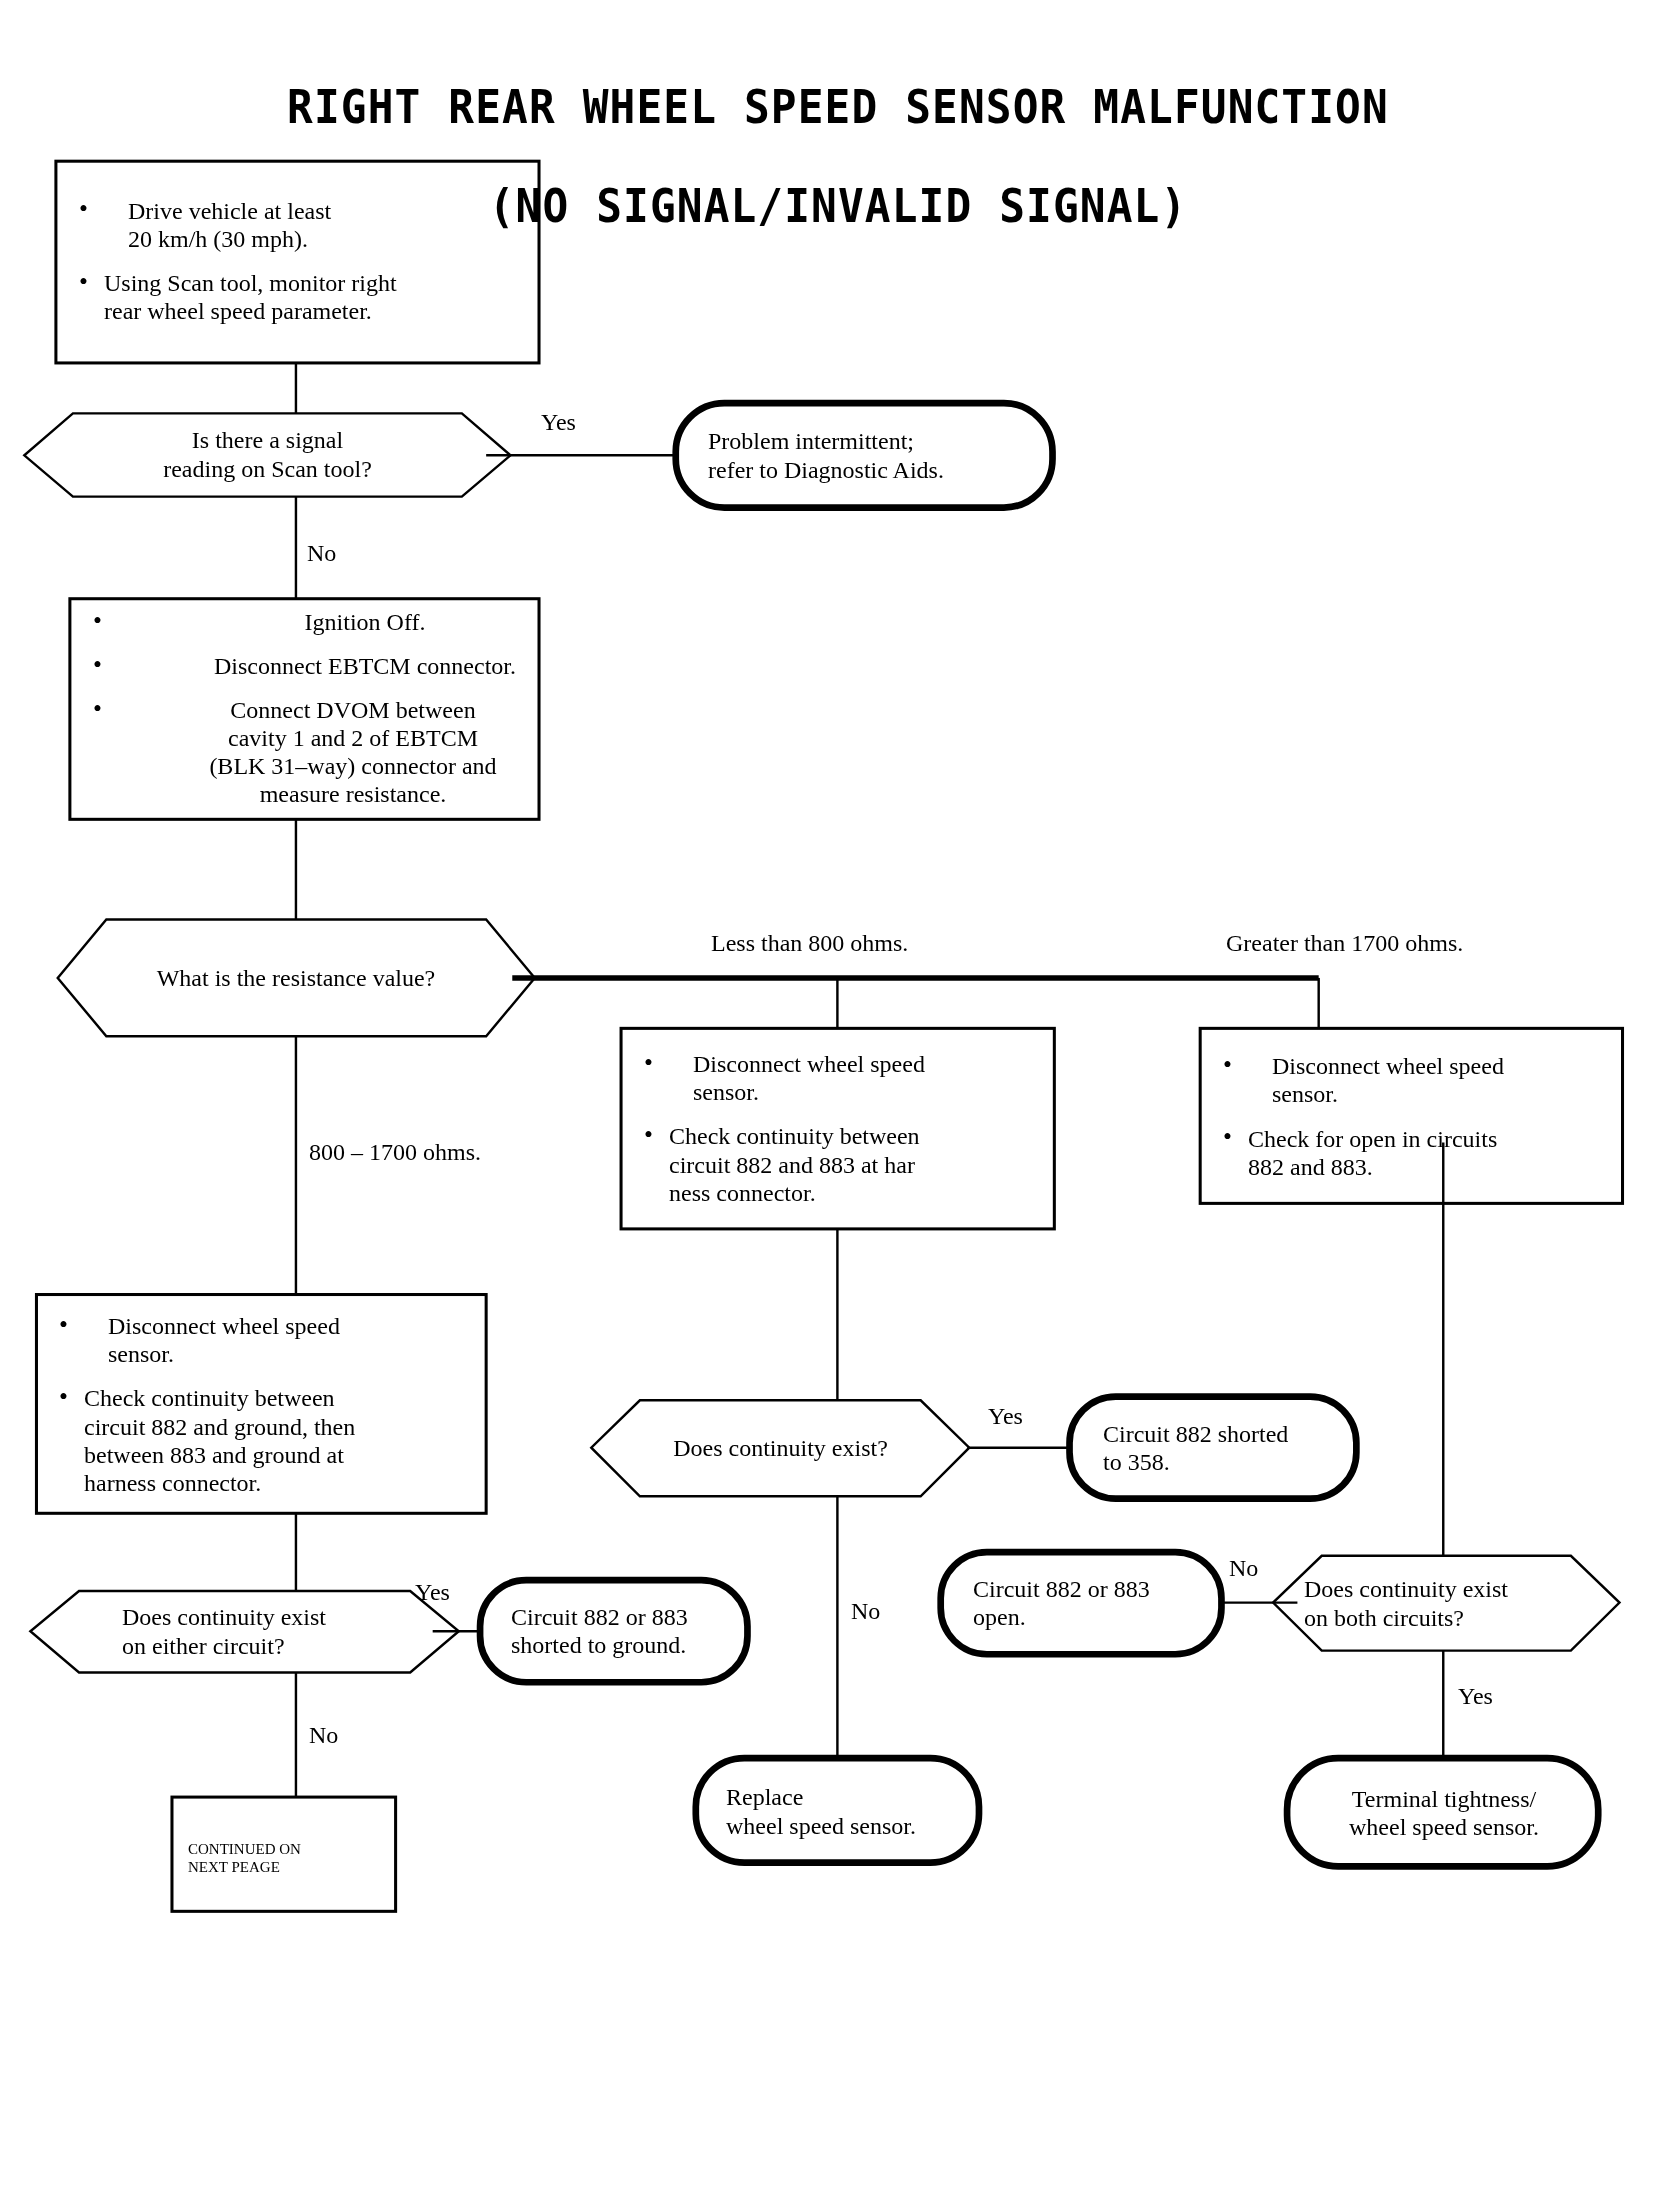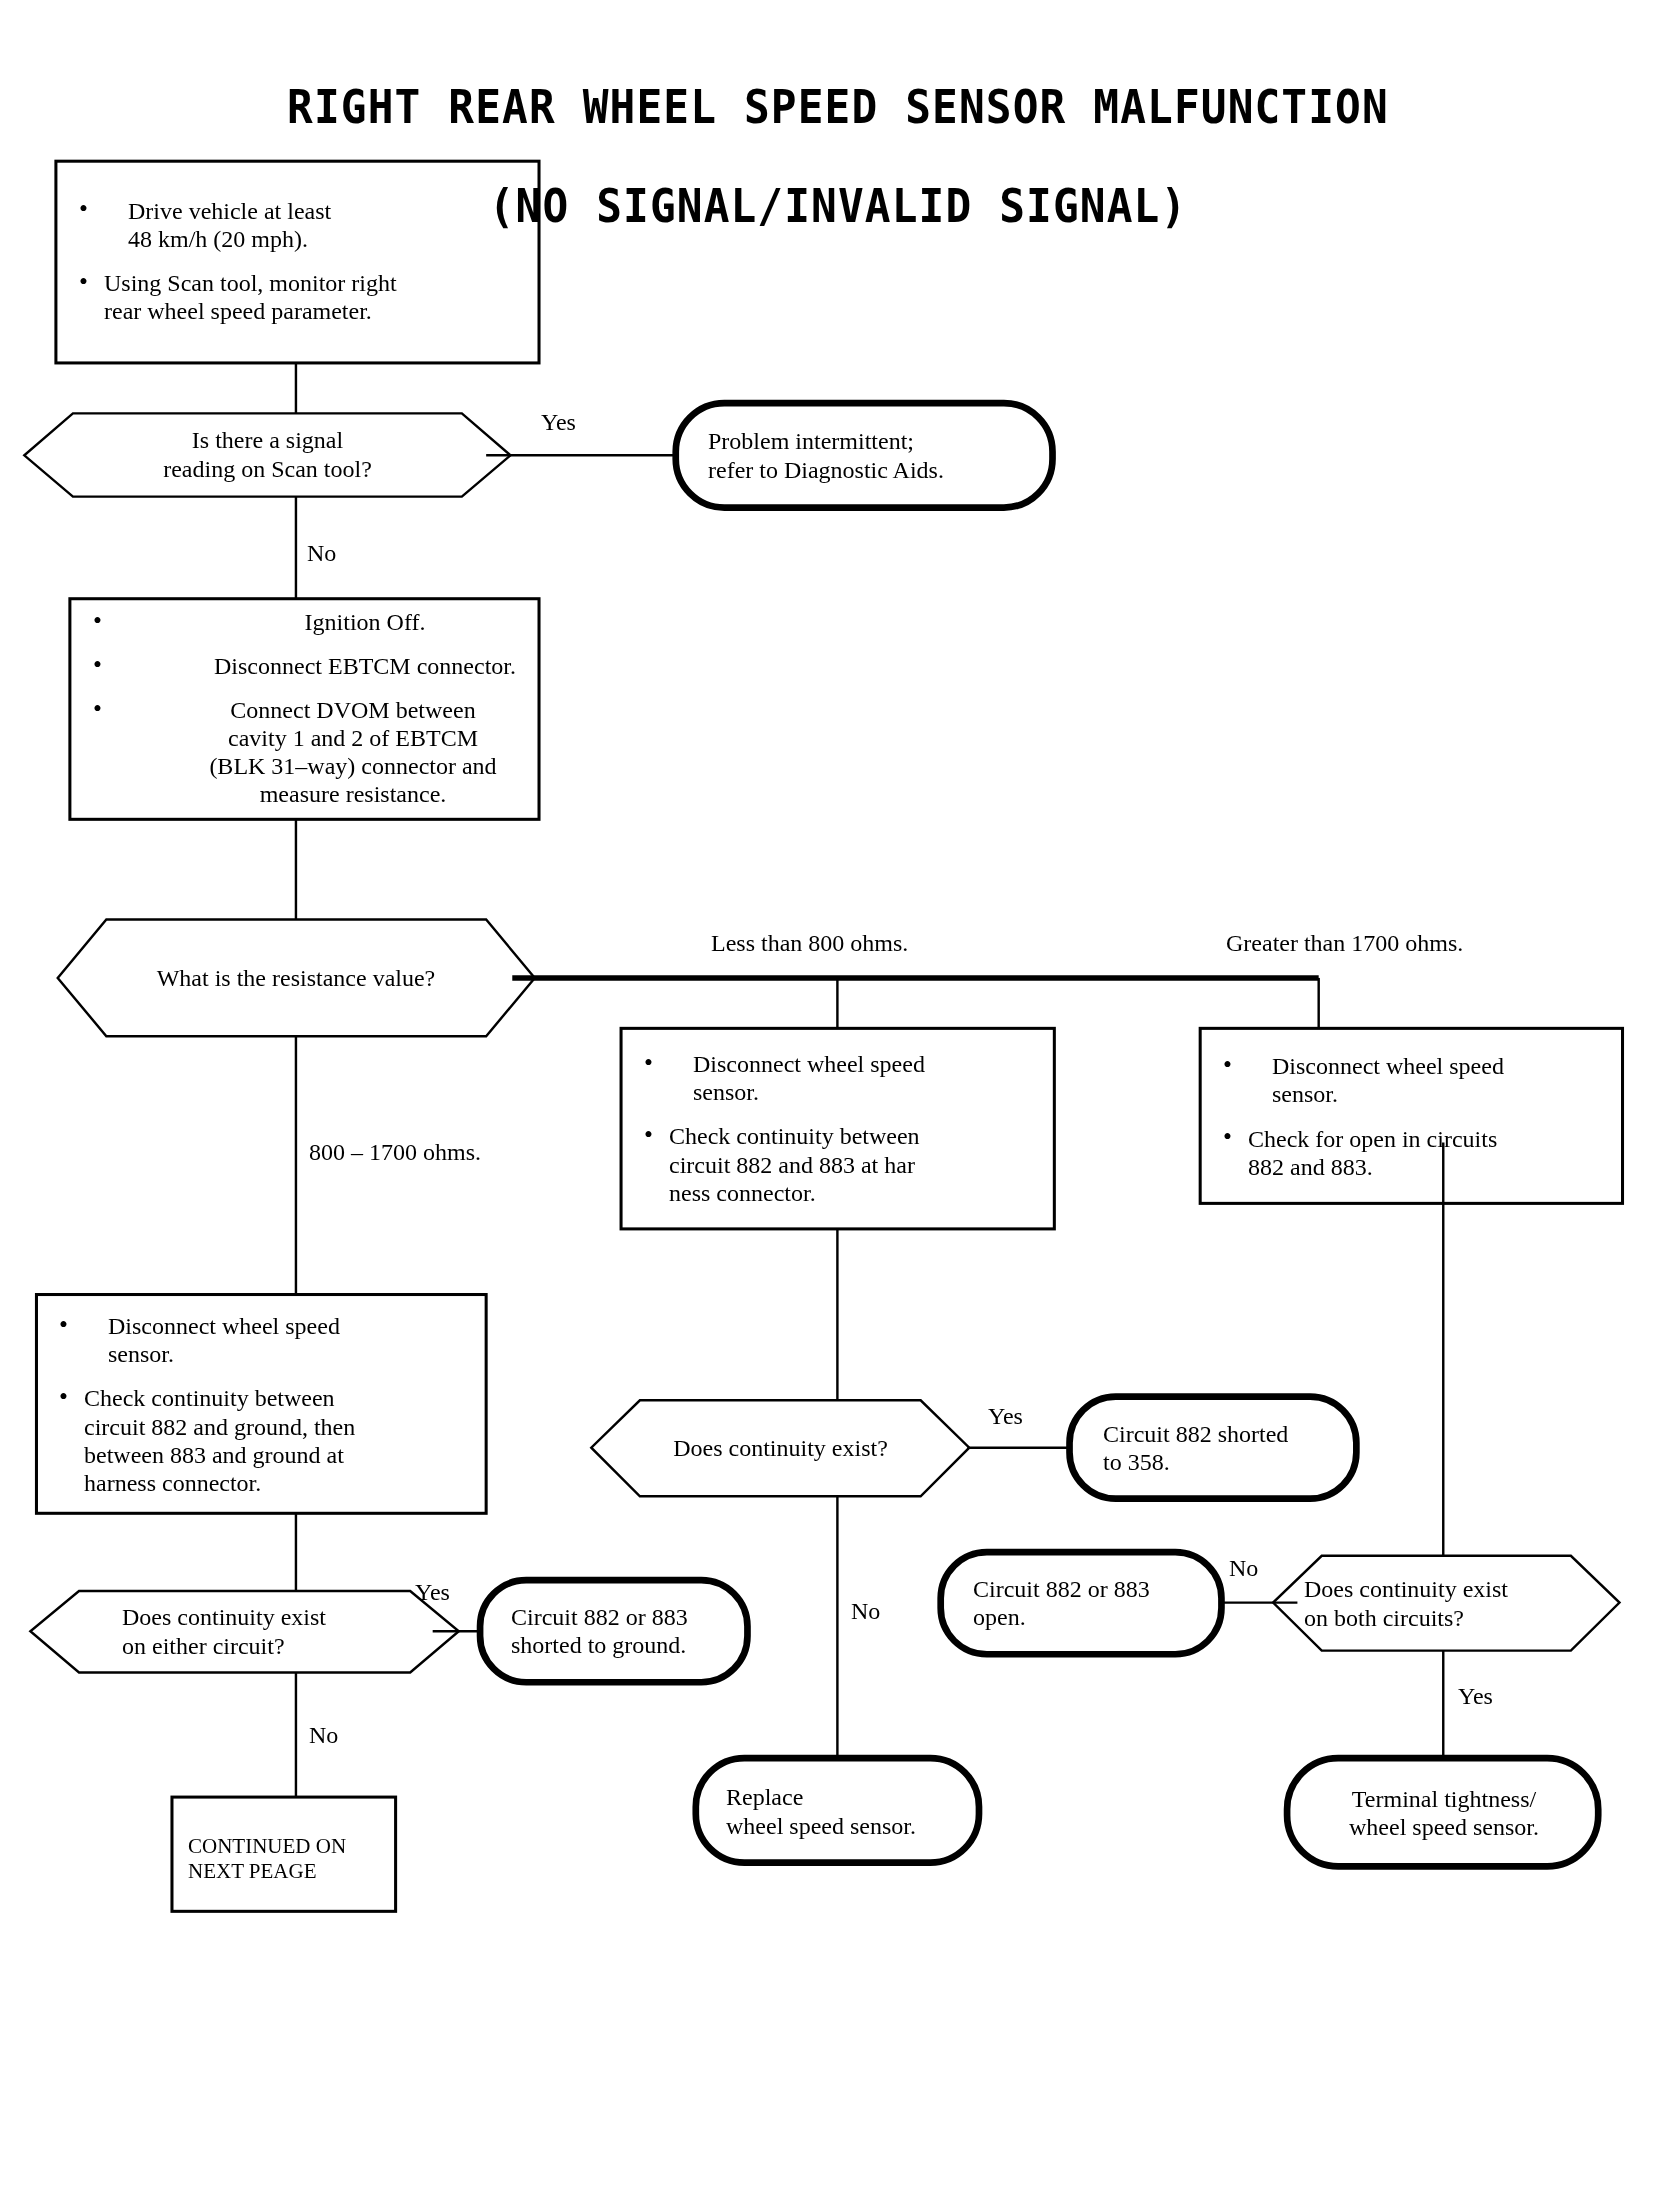--- a/index.html
+++ b/index.html
@@ -104,21 +104,21 @@
       <rect x="790" y="2600" width="440" height="168" rx="76" ry="76" stroke-width="11"></rect>
       <rect x="1548" y="2554" width="462" height="168" rx="76" ry="76" stroke-width="11"></rect>
       <rect x="1145" y="2893" width="466" height="172" rx="80" ry="80" stroke-width="11"></rect>
       <rect x="2118" y="2893" width="512" height="178" rx="84" ry="84" stroke-width="11"></rect>
     </g>
   </svg>
 
   <div class="tbox mid" style="left:56px;top:170px;width:483px;height:182px;">
     <ul class="bullets">
       <li style="white-space:pre-line;">Drive vehicle at least
-48 km/h (20 mph).</li>
+20 km/h (30 mph).</li>
       <li style="white-space:pre-line;">Using Scan tool, monitor right
 rear wheel speed parameter.</li>
     </ul>
   </div>
 
   <div class="tbox mid" style="left:708px;top:403px;width:340px;height:105px;white-space:pre-line;">Problem intermittent;
 refer to Diagnostic Aids.</div>
 
   <div class="tbox mid ctr" style="left:73px;top:413px;width:389px;height:83px;white-space:pre-line;">Is there a signal
 reading on Scan tool?</div>
@@ -182,21 +182,21 @@
 
   <div class="tbox mid" style="left:1304px;top:1556px;width:286px;height:95px;white-space:pre-line;">Does continuity exist
 on both circuits?</div>
 
   <div class="tbox mid" style="left:726px;top:1759px;width:261px;height:105px;white-space:pre-line;">Replace
 wheel speed sensor.</div>
 
   <div class="tbox mid ctr" style="left:1301px;top:1759px;width:286px;height:108px;white-space:pre-line;">Terminal tightness/
 wheel speed sensor.</div>
 
-  <div class="tbox mid" style="left:188px;top:1797px;width:219px;height:124px;white-space:pre-line;font-size:21px;">CONTINUED ON
+  <div class="tbox mid" style="left:188px;top:1797px;width:219px;height:124px;white-space:pre-line;font-size:15px;">CONTINUED ON
 NEXT PEAGE</div>
 
   <div class="edge-label" style="left:541px;top:410px;">Yes</div>
   <div class="edge-label" style="left:307px;top:541px;">No</div>
 
   <div class="edge-label" style="left:711px;top:931px;">Less than 800 ohms.</div>
   <div class="edge-label" style="left:1226px;top:931px;">Greater than 1700 ohms.</div>
   <div class="edge-label" style="left:309px;top:1140px;">800 – 1700 ohms.</div>
 
   <div class="edge-label" style="left:988px;top:1404px;">Yes</div>

